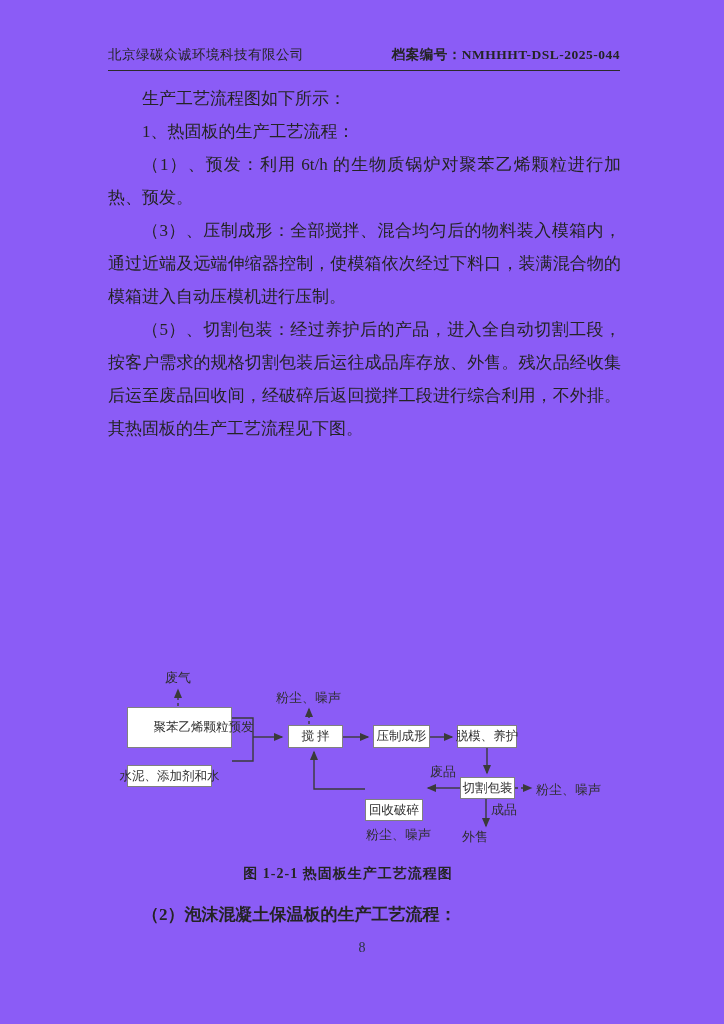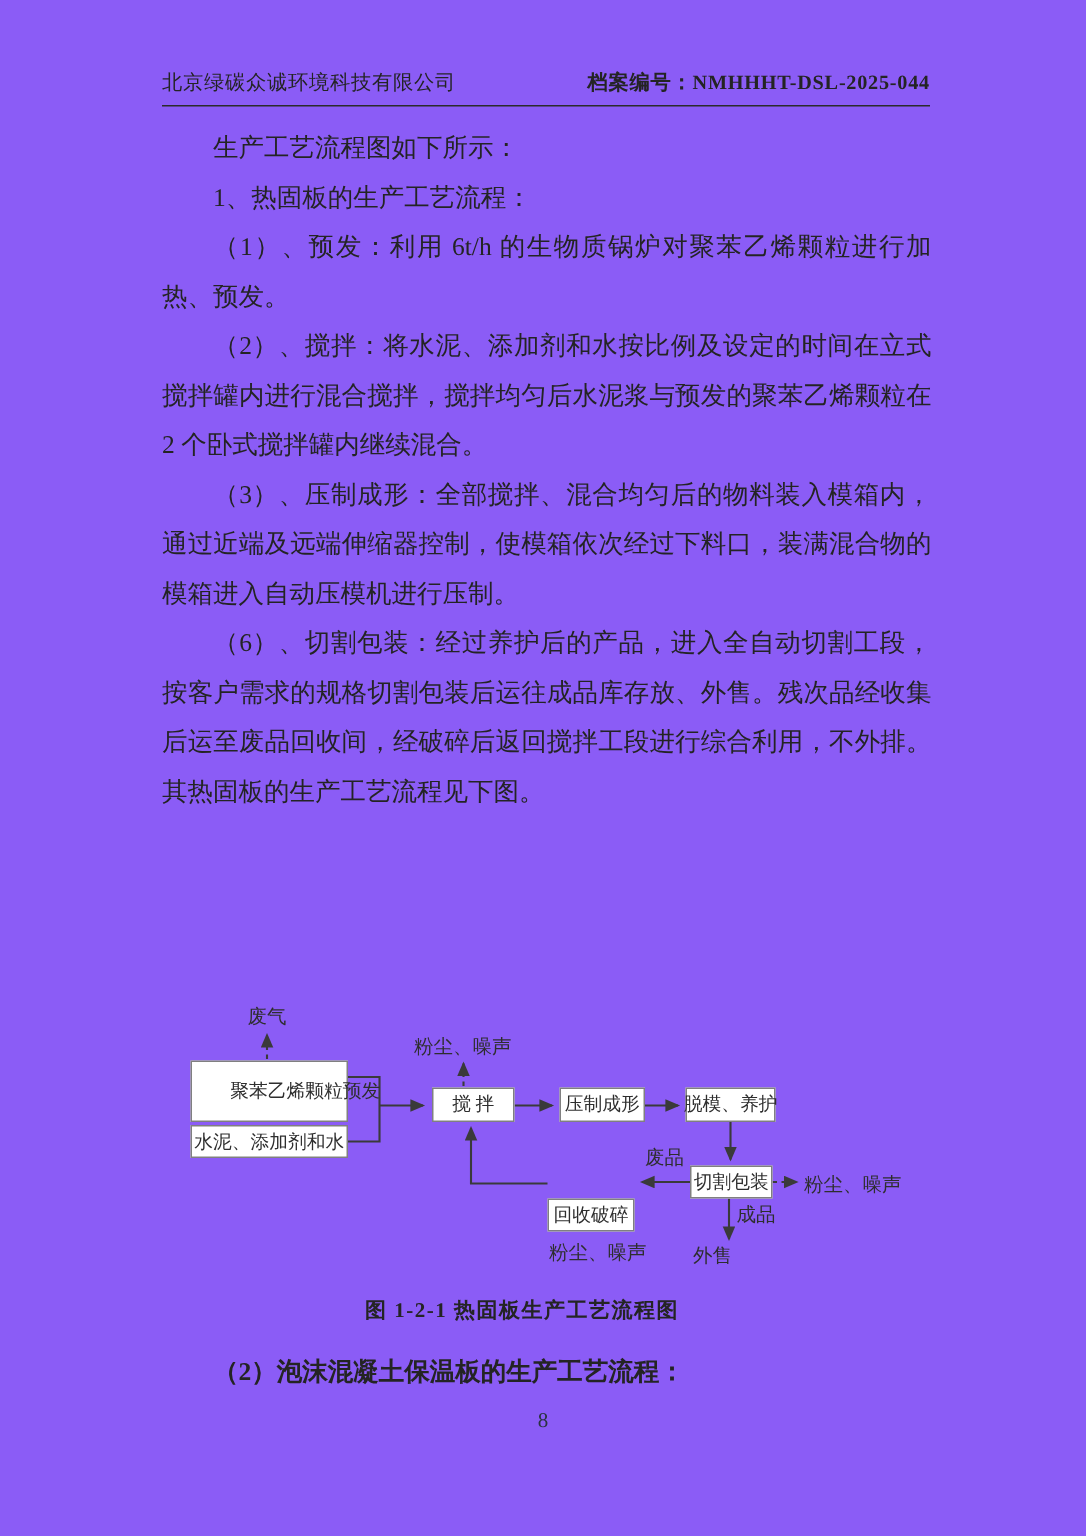--- a/index.html
+++ b/index.html
@@ -69,23 +69,22 @@
   <div class="header">
     <span class="left">北京绿碳众诚环境科技有限公司</span>
     <span class="right">档案编号：NMHHHT-DSL-2025-044</span>
   </div>
   <div class="header-rule"></div>
 
   <div class="content">
     <p>生产工艺流程图如下所示：</p>
     <p>1、热固板的生产工艺流程：</p>
     <p>（1）、预发：利用 6t/h 的生物质锅炉对聚苯乙烯颗粒进行加热、预发。</p>
-    <p>（2）、搅拌：将水泥、添加剂和水按比例及设定的时间在立式搅拌罐内进行混合搅拌，搅拌均匀后水泥浆与预发的聚苯乙烯颗粒在 2 个卧式搅拌罐内继续混合。</p>
     <p>（3）、压制成形：全部搅拌、混合均匀后的物料装入模箱内，通过近端及远端伸缩器控制，使模箱依次经过下料口，装满混合物的模箱进入自动压模机进行压制。</p>
-    <p>（6）、切割包装：经过养护后的产品，进入全自动切割工段，按客户需求的规格切割包装后运往成品库存放、外售。残次品经收集后运至废品回收间，经破碎后返回搅拌工段进行综合利用，不外排。其热固板的生产工艺流程见下图。</p>
+    <p>（5）、切割包装：经过养护后的产品，进入全自动切割工段，按客户需求的规格切割包装后运往成品库存放、外售。残次品经收集后运至废品回收间，经破碎后返回搅拌工段进行综合利用，不外排。其热固板的生产工艺流程见下图。</p>
   </div>
 
   <div class="flowchart">
     <svg class="fc-svg" viewBox="0 0 512 192">
       <defs>
         <marker id="ar" markerWidth="8" markerHeight="8" refX="6" refY="3" orient="auto">
           <path d="M0,0 L7,3 L0,6 z" fill="#3a3a3a"></path>
         </marker>
       </defs>
 
@@ -103,21 +102,21 @@
 
       <path class="cl" d="M378,139 V166" marker-end="url(#ar)"></path>
 
       <path class="cl dash" d="M70,46 V30" marker-end="url(#ar)"></path>
       <path class="cl dash" d="M201,64 V49" marker-end="url(#ar)"></path>
       <path class="cl dash" d="M407,128 H423" marker-end="url(#ar)"></path>
       <path class="cl dash" d="M286,141 V159" marker-end="url(#ar)"></path>
     </svg>
 
     <div class="fc-box" style="left:19px;top:47px;width:105px;height:41px;padding-left:48px;">聚苯乙烯颗粒预发</div>
-    <div class="fc-box" style="left:19px;top:90px;width:105px;height:22px;">水泥、添加剂和水</div>
+    <div class="fc-box" style="left:19px;top:105px;width:85px;height:22px;">水泥、添加剂和水</div>
     <div class="fc-box" style="left:180px;top:65px;width:55px;height:23px;font-family:Liberation Serif, serif;">搅 拌</div>
     <div class="fc-box" style="left:265px;top:65px;width:57px;height:23px;">压制成形</div>
     <div class="fc-box" style="left:349px;top:65px;width:60px;height:23px;">脱模、养护</div>
     <div class="fc-box" style="left:352px;top:117px;width:55px;height:22px;">切割包装</div>
     <div class="fc-box" style="left:257px;top:118px;width:58px;height:22px;margin-top:21px;">回收破碎</div>
 
     <div class="fc-label" style="left:57px;top:9px;">废气</div>
     <div class="fc-label" style="left:168px;top:29px;">粉尘、噪声</div>
     <div class="fc-label" style="left:322px;top:103px;">废品</div>
     <div class="fc-label" style="left:428px;top:121px;">粉尘、噪声</div>

